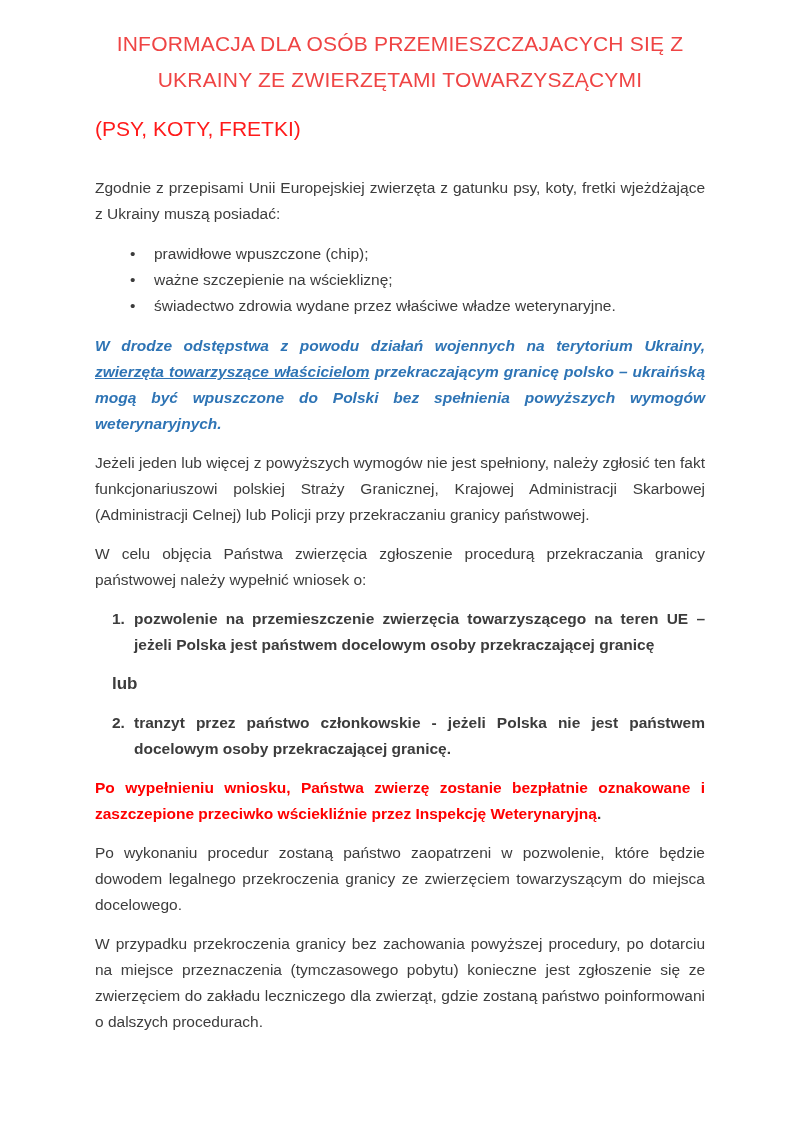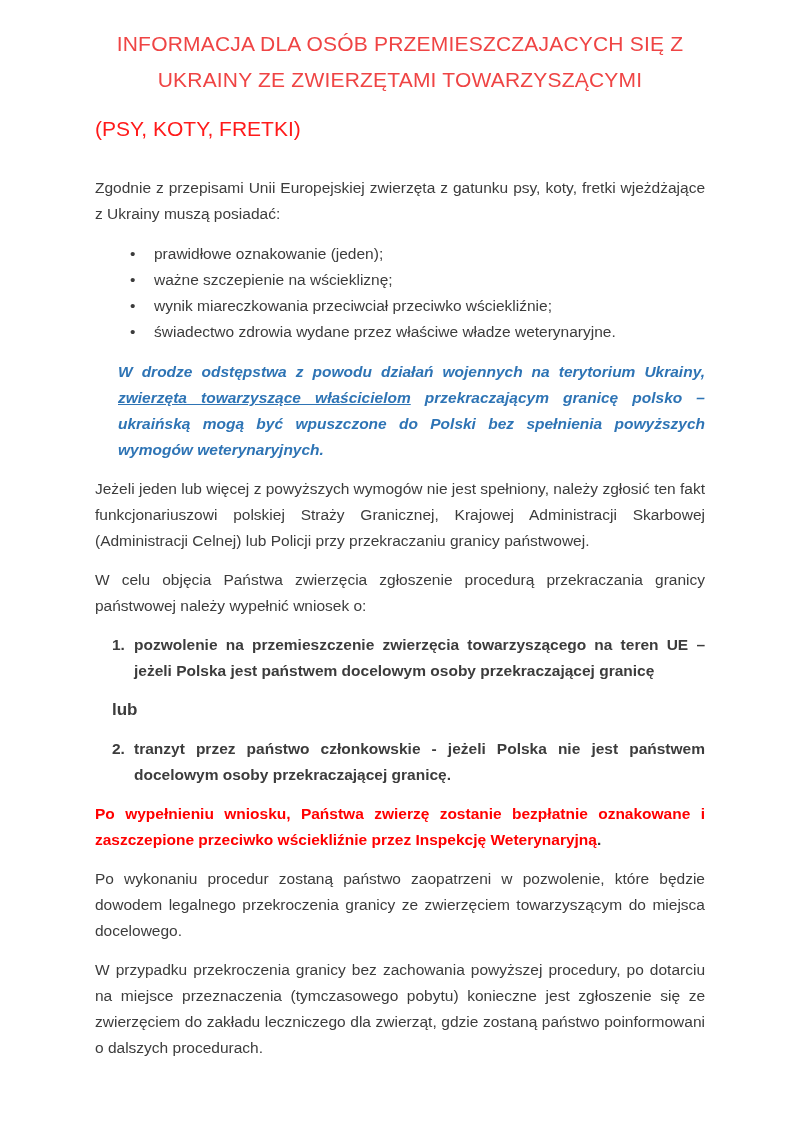--- a/index.html
+++ b/index.html
@@ -44,21 +44,21 @@
   }
   ul.req-list li::before {
     content: "\2022";
     position: absolute; left: -24px; top: 0;
     font-size: 15.5px;
   }
 
   
   .derogation {
     color: #2e74b5;
-    font-weight: bold; font-style: italic; margin-left: 23px;
+    font-weight: bold; font-style: italic;
   }
   .derogation .underlined { text-decoration: underline; }
 
   
   .numitem {
     display: flex;
     padding-left: 17px;
     font-weight: bold;
     font-size: 15.5px; line-height: 26px;
     margin: 13px 0;
@@ -84,23 +84,22 @@
 
 <div class="page">
 
   <div class="title-line">INFORMACJA DLA OSÓB PRZEMIESZCZAJACYCH SIĘ Z</div>
   <div class="title-line">UKRAINY ZE ZWIERZĘTAMI TOWARZYSZĄCYMI</div>
   <div class="subtitle">(PSY, KOTY, FRETKI)</div>
 
   <p class="para intro">Zgodnie z przepisami Unii Europejskiej zwierzęta z gatunku psy, koty, fretki wjeżdżające z Ukrainy muszą posiadać:</p>
 
   <ul class="req-list">
-    <li>prawidłowe oznakowanie (jeden);</li>
+    <li>prawidłowe wpuszczone (chip);</li>
     <li>ważne szczepienie na wściekliznę;</li>
-    <li>wynik miareczkowania przeciwciał przeciwko wściekliźnie;</li>
     <li>świadectwo zdrowia wydane przez właściwe władze weterynaryjne.</li>
   </ul>
 
   <p class="para derogation"><span>W drodze odstępstwa z powodu działań wojennych na terytorium Ukrainy, </span><span class="underlined">zwierzęta towarzyszące właścicielom</span><span> przekraczającym granicę polsko – ukraińską mogą być wpuszczone do Polski bez spełnienia powyższych wymogów weterynaryjnych.</span></p>
 
   <p class="para">Jeżeli jeden lub więcej z powyższych wymogów nie jest spełniony, należy zgłosić ten fakt funkcjonariuszowi polskiej Straży Granicznej, Krajowej Administracji Skarbowej (Administracji Celnej) lub Policji przy przekraczaniu granicy państwowej.</p>
 
   <p class="para">W celu objęcia Państwa zwierzęcia zgłoszenie procedurą przekraczania granicy państwowej należy wypełnić wniosek o:</p>
 
   <div class="numitem">

